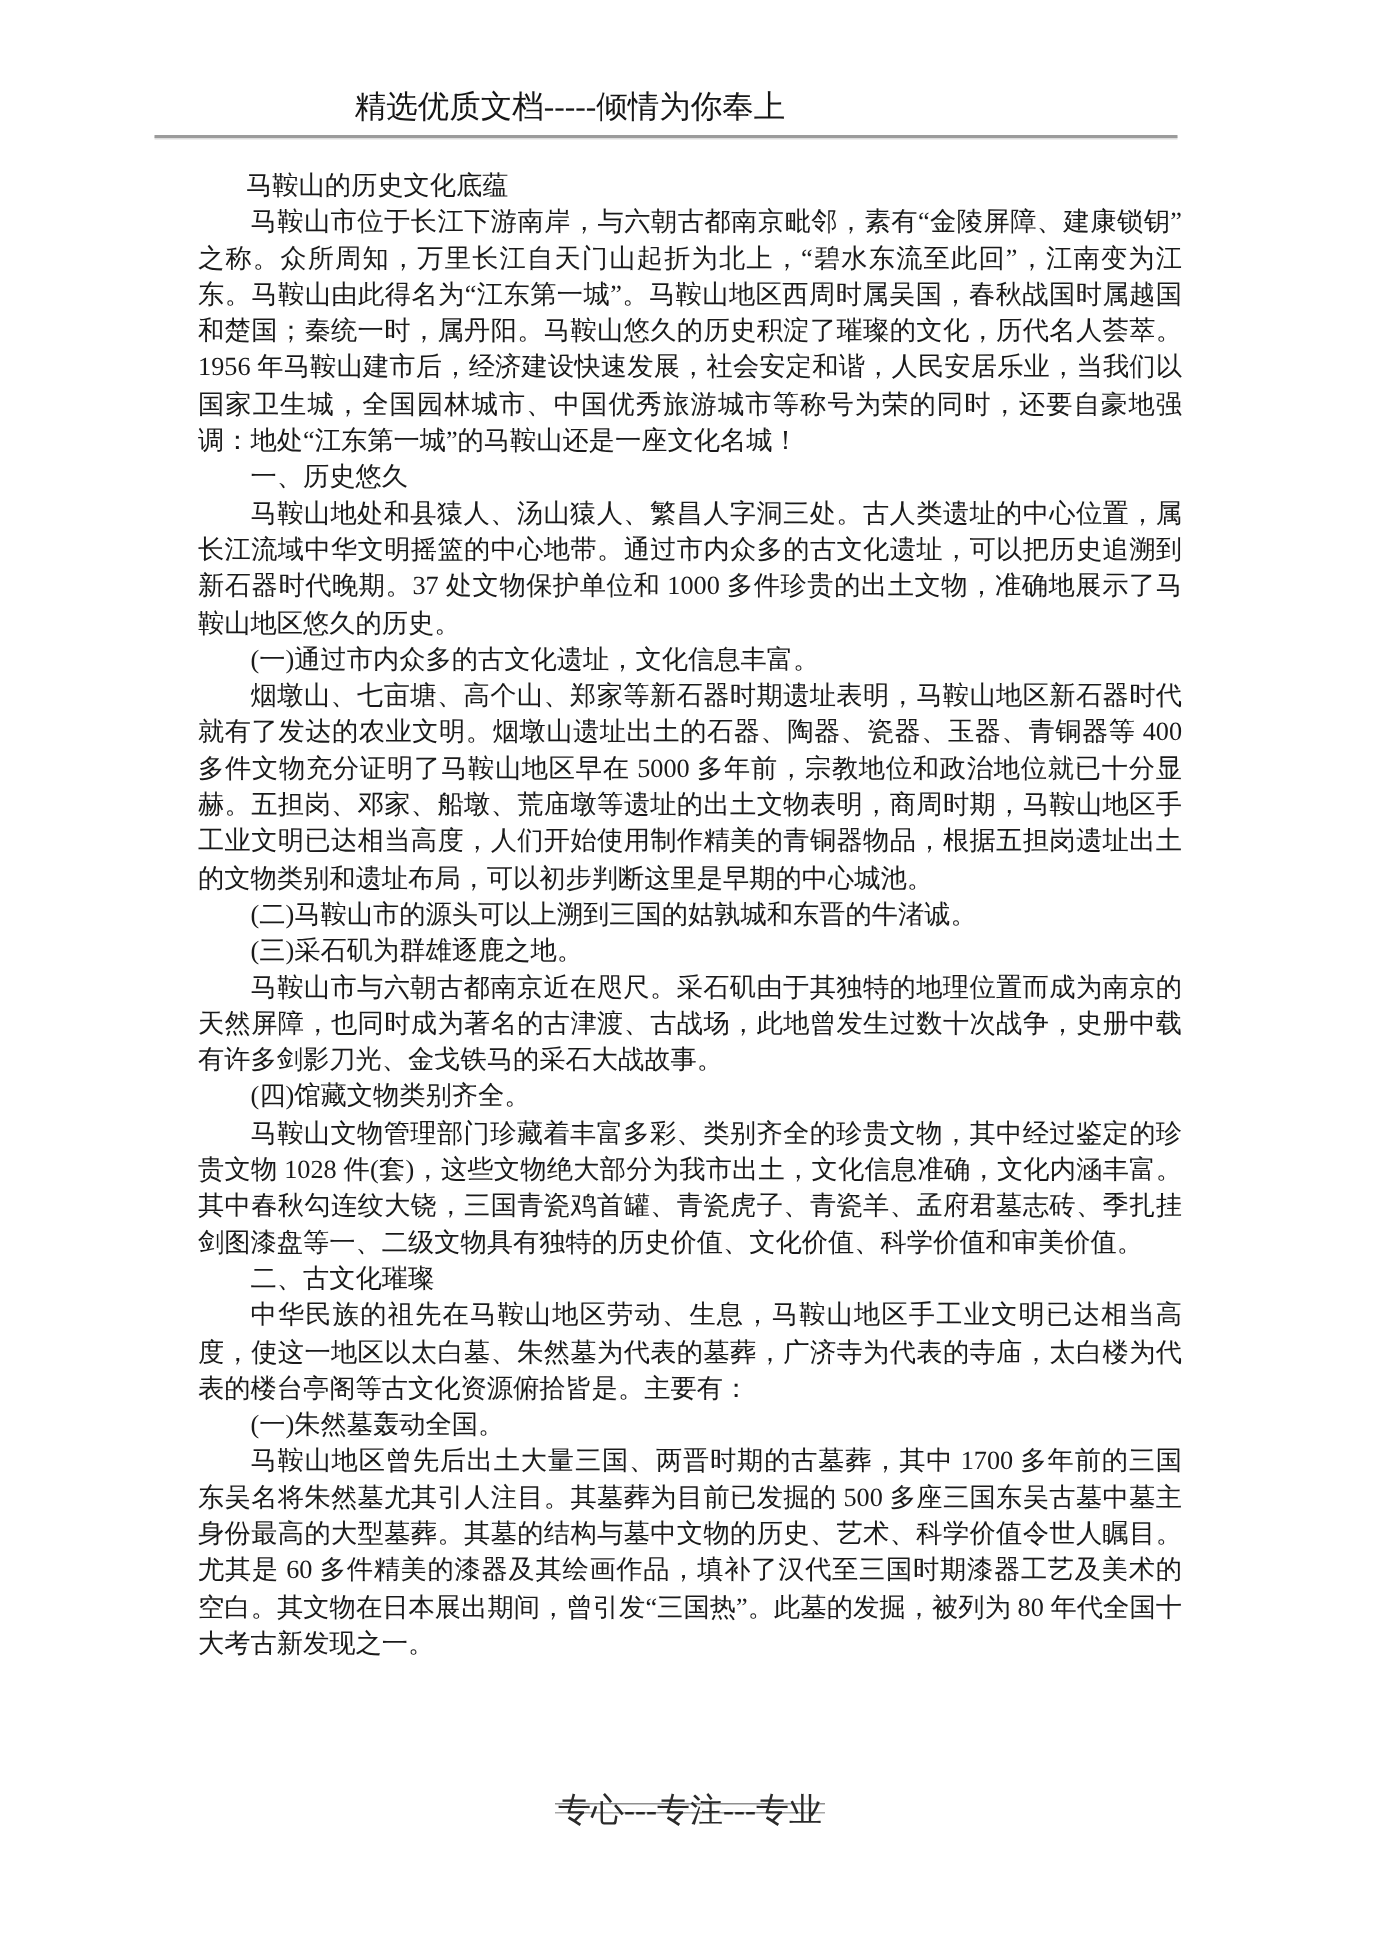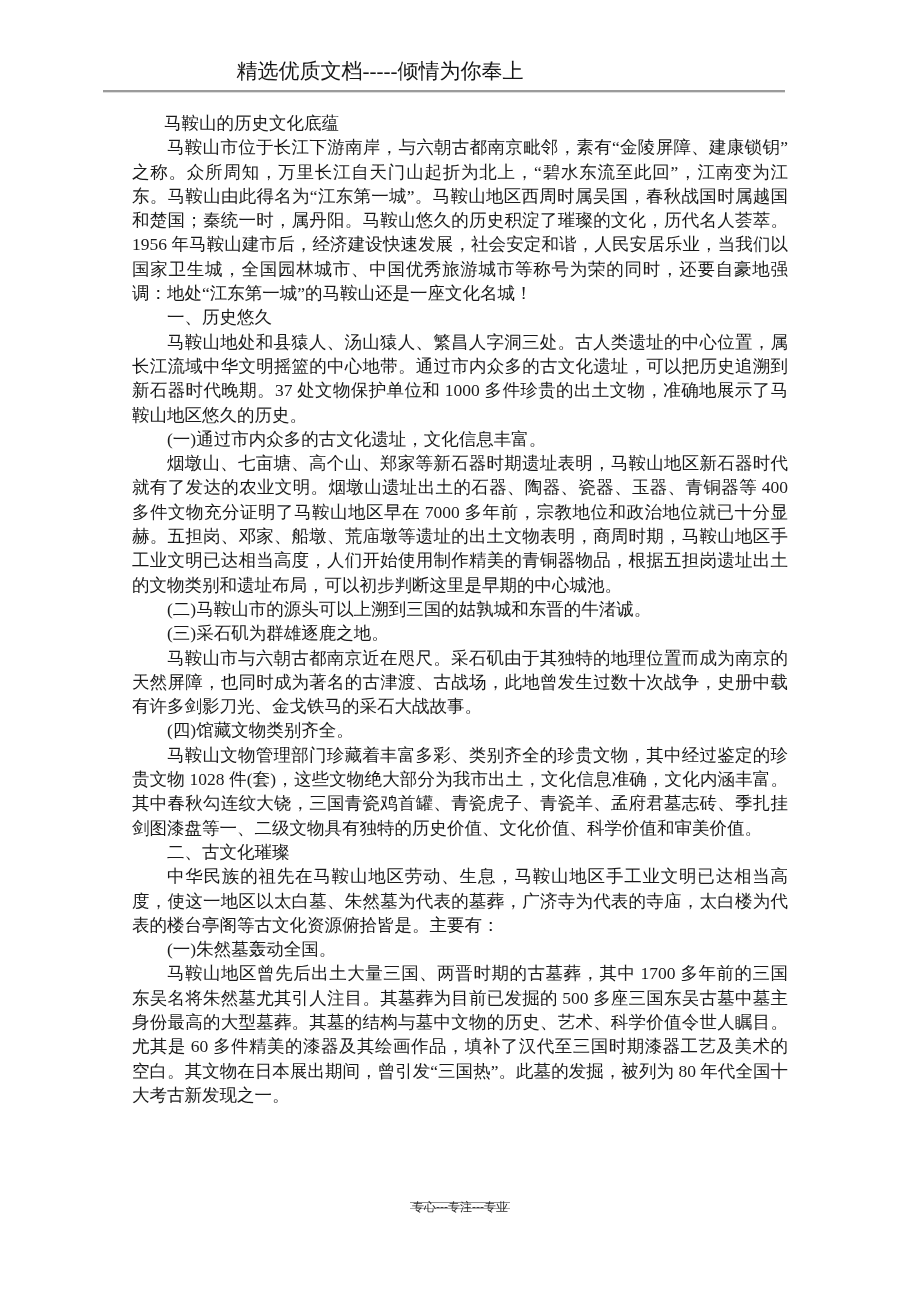--- a/index.html
+++ b/index.html
@@ -50,21 +50,21 @@
   .doc-body p.doc-title {
     text-indent: 0;
     margin-left: 32px;
   }
   .page-footer {
     position: absolute;
     top: 1195px;
     left: 0;
     width: 920px;
     text-align: center;
-    font-size: 12px;
+    font-size: 22px;
     line-height: 24px;
     color: #2a2a2a;
   }
   .footer-slogan {
     display: inline-block;
     padding: 0 2px;
     background-image: linear-gradient(#8f8f8f, #8f8f8f), linear-gradient(#a8a8a8, #a8a8a8);
     background-size: 100% 1px, 100% 1px;
     background-position: 0 31%, 0 56%;
     background-repeat: no-repeat;
@@ -79,21 +79,21 @@
   <div class="page-header-text">精选优质文档-----倾情为你奉上</div>
 
   <div class="header-rule"></div>
 
   <div class="doc-body">
     <p class="doc-title">马鞍山的历史文化底蕴</p>
     <p>马鞍山市位于长江下游南岸，与六朝古都南京毗邻，素有“金陵屏障、建康锁钥”之称。众所周知，万里长江自天门山起折为北上，“碧水东流至此回”，江南变为江东。马鞍山由此得名为“江东第一城”。马鞍山地区西周时属吴国，春秋战国时属越国和楚国；秦统一时，属丹阳。马鞍山悠久的历史积淀了璀璨的文化，历代名人荟萃。1956 年马鞍山建市后，经济建设快速发展，社会安定和谐，人民安居乐业，当我们以国家卫生城，全国园林城市、中国优秀旅游城市等称号为荣的同时，还要自豪地强调：地处“江东第一城”的马鞍山还是一座文化名城！</p>
     <p>一、历史悠久</p>
     <p>马鞍山地处和县猿人、汤山猿人、繁昌人字洞三处。古人类遗址的中心位置，属长江流域中华文明摇篮的中心地带。通过市内众多的古文化遗址，可以把历史追溯到新石器时代晚期。37 处文物保护单位和 1000 多件珍贵的出土文物，准确地展示了马鞍山地区悠久的历史。</p>
     <p>(一)通过市内众多的古文化遗址，文化信息丰富。</p>
-    <p>烟墩山、七亩塘、高个山、郑家等新石器时期遗址表明，马鞍山地区新石器时代就有了发达的农业文明。烟墩山遗址出土的石器、陶器、瓷器、玉器、青铜器等 400 多件文物充分证明了马鞍山地区早在 7000 多年前，宗教地位和政治地位就已十分显赫。五担岗、邓家、船墩、荒庙墩等遗址的出土文物表明，商周时期，马鞍山地区手工业文明已达相当高度，人们开始使用制作精美的青铜器物品，根据五担岗遗址出土的文物类别和遗址布局，可以初步判断这里是早期的中心城池。</p>
+    <p>烟墩山、七亩塘、高个山、郑家等新石器时期遗址表明，马鞍山地区新石器时代就有了发达的农业文明。烟墩山遗址出土的石器、陶器、瓷器、玉器、青铜器等 400 多件文物充分证明了马鞍山地区早在 5000 多年前，宗教地位和政治地位就已十分显赫。五担岗、邓家、船墩、荒庙墩等遗址的出土文物表明，商周时期，马鞍山地区手工业文明已达相当高度，人们开始使用制作精美的青铜器物品，根据五担岗遗址出土的文物类别和遗址布局，可以初步判断这里是早期的中心城池。</p>
     <p>(二)马鞍山市的源头可以上溯到三国的姑孰城和东晋的牛渚诚。</p>
     <p>(三)采石矶为群雄逐鹿之地。</p>
     <p>马鞍山市与六朝古都南京近在咫尺。采石矶由于其独特的地理位置而成为南京的天然屏障，也同时成为著名的古津渡、古战场，此地曾发生过数十次战争，史册中载有许多剑影刀光、金戈铁马的采石大战故事。</p>
     <p>(四)馆藏文物类别齐全。</p>
     <p>马鞍山文物管理部门珍藏着丰富多彩、类别齐全的珍贵文物，其中经过鉴定的珍贵文物 1028 件(套)，这些文物绝大部分为我市出土，文化信息准确，文化内涵丰富。其中春秋勾连纹大铙，三国青瓷鸡首罐、青瓷虎子、青瓷羊、孟府君墓志砖、季扎挂剑图漆盘等一、二级文物具有独特的历史价值、文化价值、科学价值和审美价值。</p>
     <p>二、古文化璀璨</p>
     <p>中华民族的祖先在马鞍山地区劳动、生息，马鞍山地区手工业文明已达相当高度，使这一地区以太白墓、朱然墓为代表的墓葬，广济寺为代表的寺庙，太白楼为代表的楼台亭阁等古文化资源俯拾皆是。主要有：</p>
     <p>(一)朱然墓轰动全国。</p>
     <p>马鞍山地区曾先后出土大量三国、两晋时期的古墓葬，其中 1700 多年前的三国东吴名将朱然墓尤其引人注目。其墓葬为目前已发掘的 500 多座三国东吴古墓中墓主身份最高的大型墓葬。其墓的结构与墓中文物的历史、艺术、科学价值令世人瞩目。尤其是 60 多件精美的漆器及其绘画作品，填补了汉代至三国时期漆器工艺及美术的空白。其文物在日本展出期间，曾引发“三国热”。此墓的发掘，被列为 80 年代全国十大考古新发现之一。</p>
   </div>

